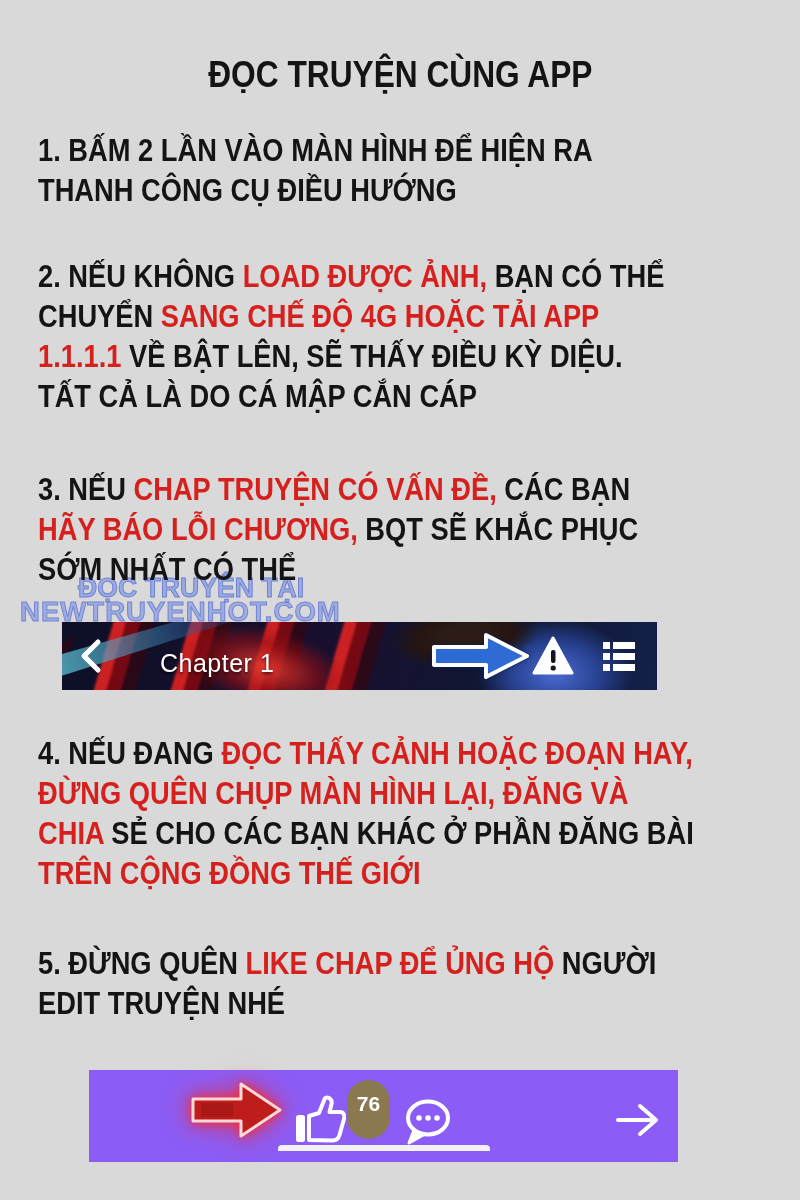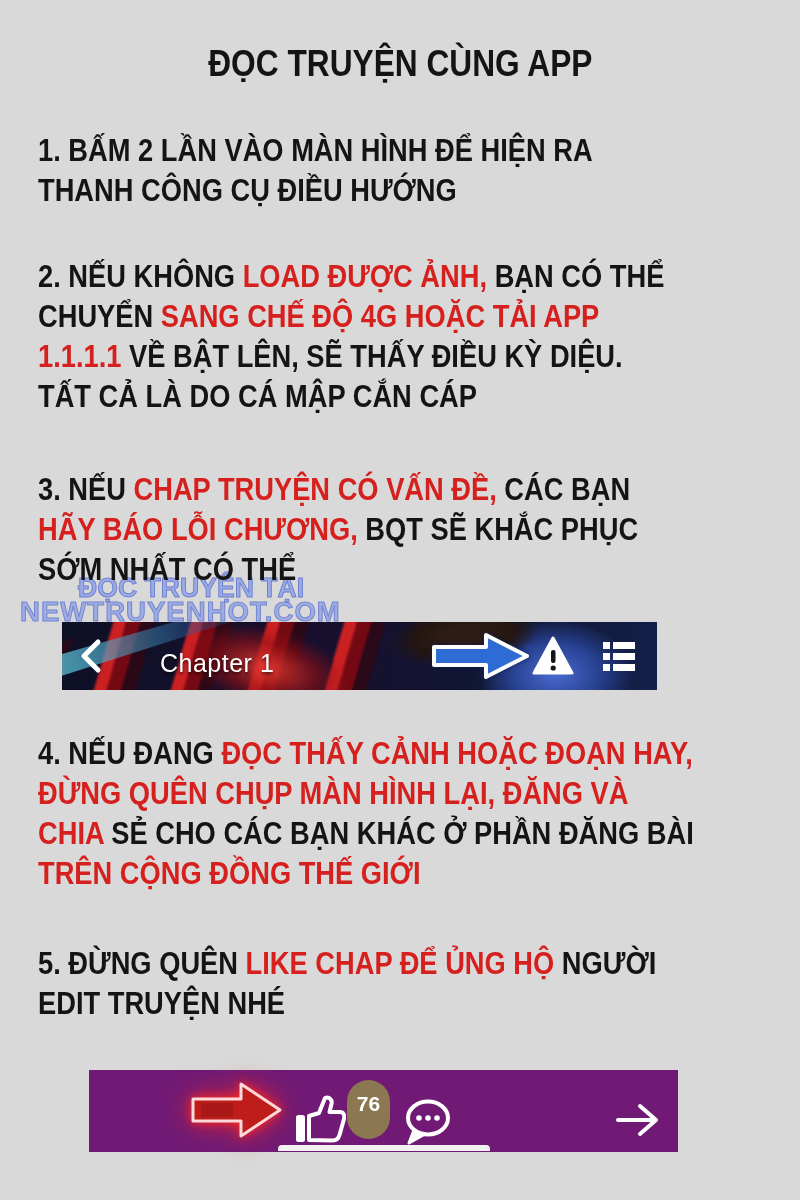--- a/index.html
+++ b/index.html
@@ -1,21 +1,21 @@
 <!DOCTYPE html>
 <html><head>
 <meta charset="utf-8">
 <style>
   html,body{margin:0;padding:0;}
   body{width:800px;height:1200px;overflow:hidden;background:#cfcfcf;}
   .page{position:relative;width:800px;height:1200px;background:#d9d9d9;
         font-family:"Liberation Sans","DejaVu Sans",sans-serif;overflow:hidden;}
 
   
-  .title-wrap{position:absolute;left:0;top:42px;width:800px;text-align:center;z-index:2;}
+  .title-wrap{position:absolute;left:0;top:53px;width:800px;text-align:center;z-index:2;}
   .title{display:inline-block;font-size:36px;line-height:44px;font-weight:700;
          color:#141414;letter-spacing:0px;transform:scaleX(.88);white-space:pre;}
   .para{position:absolute;left:38px;font-size:31px;line-height:40px;font-weight:700;
         white-space:pre;transform:scaleX(.88);transform-origin:0 0;z-index:2;letter-spacing:0;}
   #p1{top:131px;} #p2{top:257px;} #p3{top:470px;} #p4{top:734px;} #p5{top:944px;}
 
   
   .wm{position:absolute;font-weight:700;color:#8fa3e4;
       -webkit-text-stroke:1px #5b6fd0;text-stroke:1px #5b6fd0;white-space:pre;}
   .wm1{left:78px;top:572px;font-size:28px;opacity:.85;z-index:1;transform:scaleX(.95);transform-origin:0 0;}
@@ -40,21 +40,21 @@
        background:radial-gradient(closest-side,#2c1c15 30%,#241511 65%,rgba(0,0,0,0));
        transform:rotate(-6deg);}
   .nav-back{position:absolute;left:16px;top:16px;}
   .nav-title{position:absolute;left:98px;top:27px;color:#fff;font-size:25px;font-weight:500;
        letter-spacing:.5px;text-shadow:0 2px 3px rgba(0,0,0,.65);}
   .nav-bluearrow{position:absolute;left:368px;top:8px;filter:drop-shadow(0 0 2px rgba(10,30,80,.9));}
   .nav-warning{position:absolute;left:470px;top:14px;}
   .nav-list{position:absolute;left:541px;top:20px;}
 
   
-  .bottom-shot{position:absolute;left:89px;top:1070px;width:589px;height:82px;background:#701a75;z-index:2;}
+  .bottom-shot{position:absolute;left:89px;top:1070px;width:589px;height:92px;background:#8b5cf6;z-index:2;}
   .red-arrow{position:absolute;left:98px;top:6px;
        filter:drop-shadow(0 0 5px rgba(255,40,30,.95)) drop-shadow(0 0 13px rgba(255,40,30,.7));}
   .thumb{position:absolute;left:203px;top:23px;}
   .badge{position:absolute;left:258px;top:10px;width:43px;height:59px;border-radius:22px;
        background:#8c7850;color:#fff;font-size:21px;font-weight:700;text-align:center;
        line-height:1;padding-top:0;display:flex;align-items:flex-start;justify-content:center;}
   .badge span{margin-top:13px;}
   .bubble{position:absolute;left:312px;top:29px;}
   .next-arrow{position:absolute;left:524px;top:27px;}
   .white-strip{position:absolute;left:189px;top:75px;width:212px;height:6px;background:#f2f2f2;

